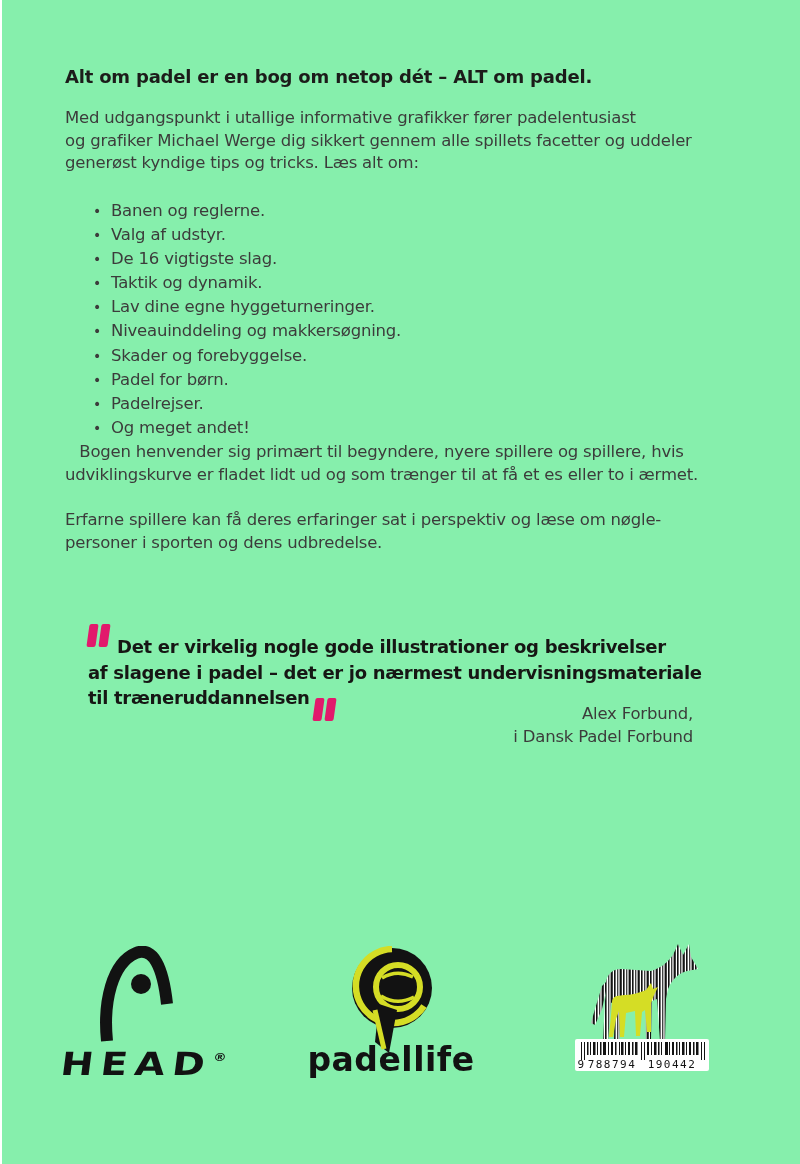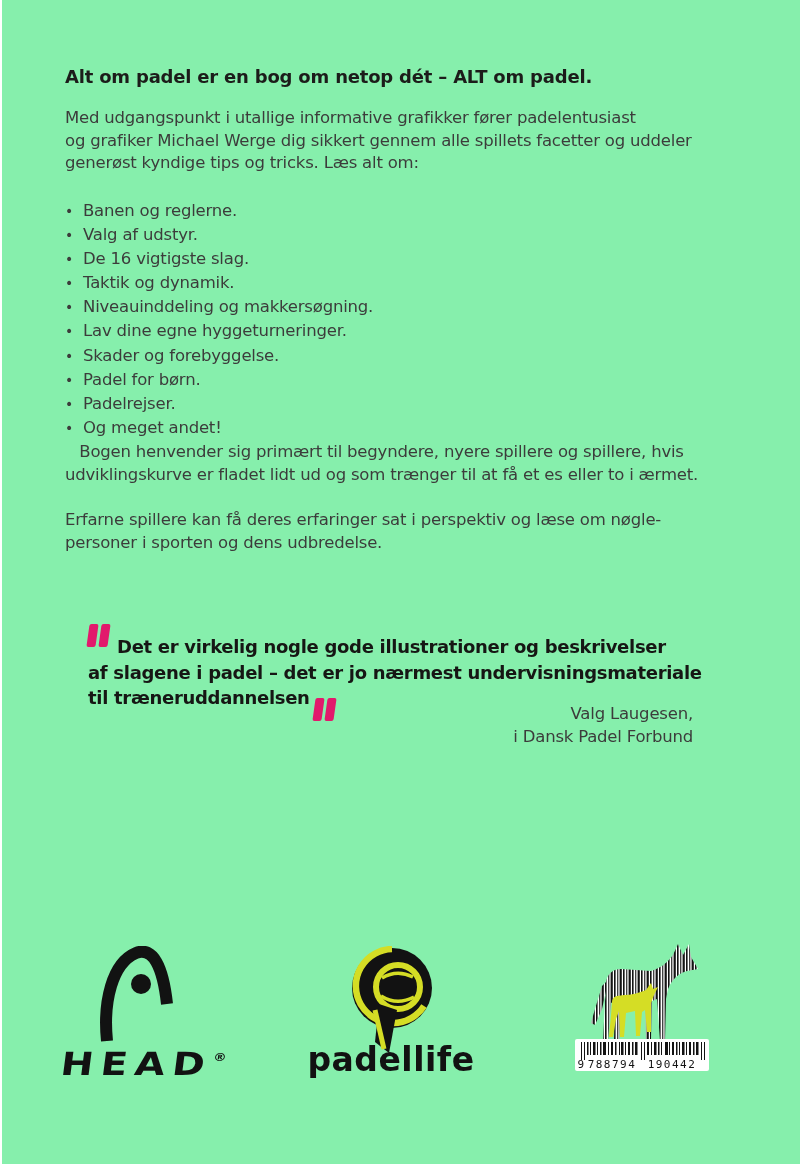--- a/index.html
+++ b/index.html
@@ -23,21 +23,21 @@
   }
   .intro{top:107px;}
   .para1{top:441px;text-align:center;}
   .para2{top:509px;}
   .para3{top:571px;}
 
   .bullets{
     position:absolute;left:65px;top:199px;margin:0;padding:0;list-style:none;
     font-size:16.5px;line-height:23.1px;letter-spacing:-0.2px;
   }
-  .bullets li{white-space:nowrap;}
+  .bullets li{white-space:nowrap;margin-left:28px;}
   .bullets .dot{display:inline-block;width:18px;color:#3c3c3b;font-size:14px;}
 
   .quote{
     position:absolute;left:88px;top:624px;width:700px;
     font-size:18px;font-weight:bold;line-height:25.5px;letter-spacing:-0.3px;
     color:#161614;white-space:pre;
   }
   .qmark{display:inline-block;line-height:0;}
   .qmark i{
     display:inline-block;width:9px;height:23px;margin-right:3px;
@@ -84,39 +84,39 @@
 
   <p class="body intro">Med udgangspunkt i utallige informative grafikker fører padelentusiast
 og grafiker Michael Werge dig sikkert gennem alle spillets facetter og uddeler
 generøst kyndige tips og tricks. Læs alt om:</p>
 
   <ul class="bullets">
     <li><span class="dot">•</span><span>Banen og reglerne.</span></li>
     <li><span class="dot">•</span><span>Valg af udstyr.</span></li>
     <li><span class="dot">•</span><span>De 16 vigtigste slag.</span></li>
     <li><span class="dot">•</span><span>Taktik og dynamik.</span></li>
+    <li><span class="dot">•</span><span>Lav dine egne hyggeturneringer.</span></li>
     <li><span class="dot">•</span><span>Niveauinddeling og makkersøgning.</span></li>
-    <li><span class="dot">•</span><span>Lav dine egne hyggeturneringer.</span></li>
     <li><span class="dot">•</span><span>Skader og forebyggelse.</span></li>
     <li><span class="dot">•</span><span>Padel for børn.</span></li>
     <li><span class="dot">•</span><span>Padelrejser.</span></li>
     <li><span class="dot">•</span><span>Og meget andet!</span></li>
   </ul>
 
   <p class="body para1">Bogen henvender sig primært til begyndere, nyere spillere og spillere, hvis
 udviklingskurve er fladet lidt ud og som trænger til at få et es eller to i ærmet.</p>
   <p class="body para2">Erfarne spillere kan få deres erfaringer sat i perspektiv og læse om nøgle-
 personer i sporten og dens udbredelse.</p>
 
   <div class="quote"><span class="qmark open"><i></i><i></i></span><span>Det er virkelig nogle gode illustrationer og beskrivelser
 af slagene i padel – det er jo nærmest undervisningsmateriale
 til træneruddannelsen</span><span class="qmark close"><i></i><i></i></span></div>
 
   <div class="attribution">
-    <div>Valg Laugesen,</div>
+    <div>Alex Forbund,</div>
     <div>i Dansk Padel Forbund</div>
   </div>
 
   <div class="head-logo">
     <svg class="head-arch" width="86" height="97" viewBox="0 0 86 97">
       <path d="M 10,95 C 6,56 15,17 39,7 C 56,0 66,21 70,58" fill="none" stroke="#121212" stroke-width="12"></path>
       <circle cx="44" cy="38" r="10" fill="#121212"></circle>
     </svg>
     <div class="head-word"><span>HEAD</span><span class="reg">®</span></div>
   </div>

